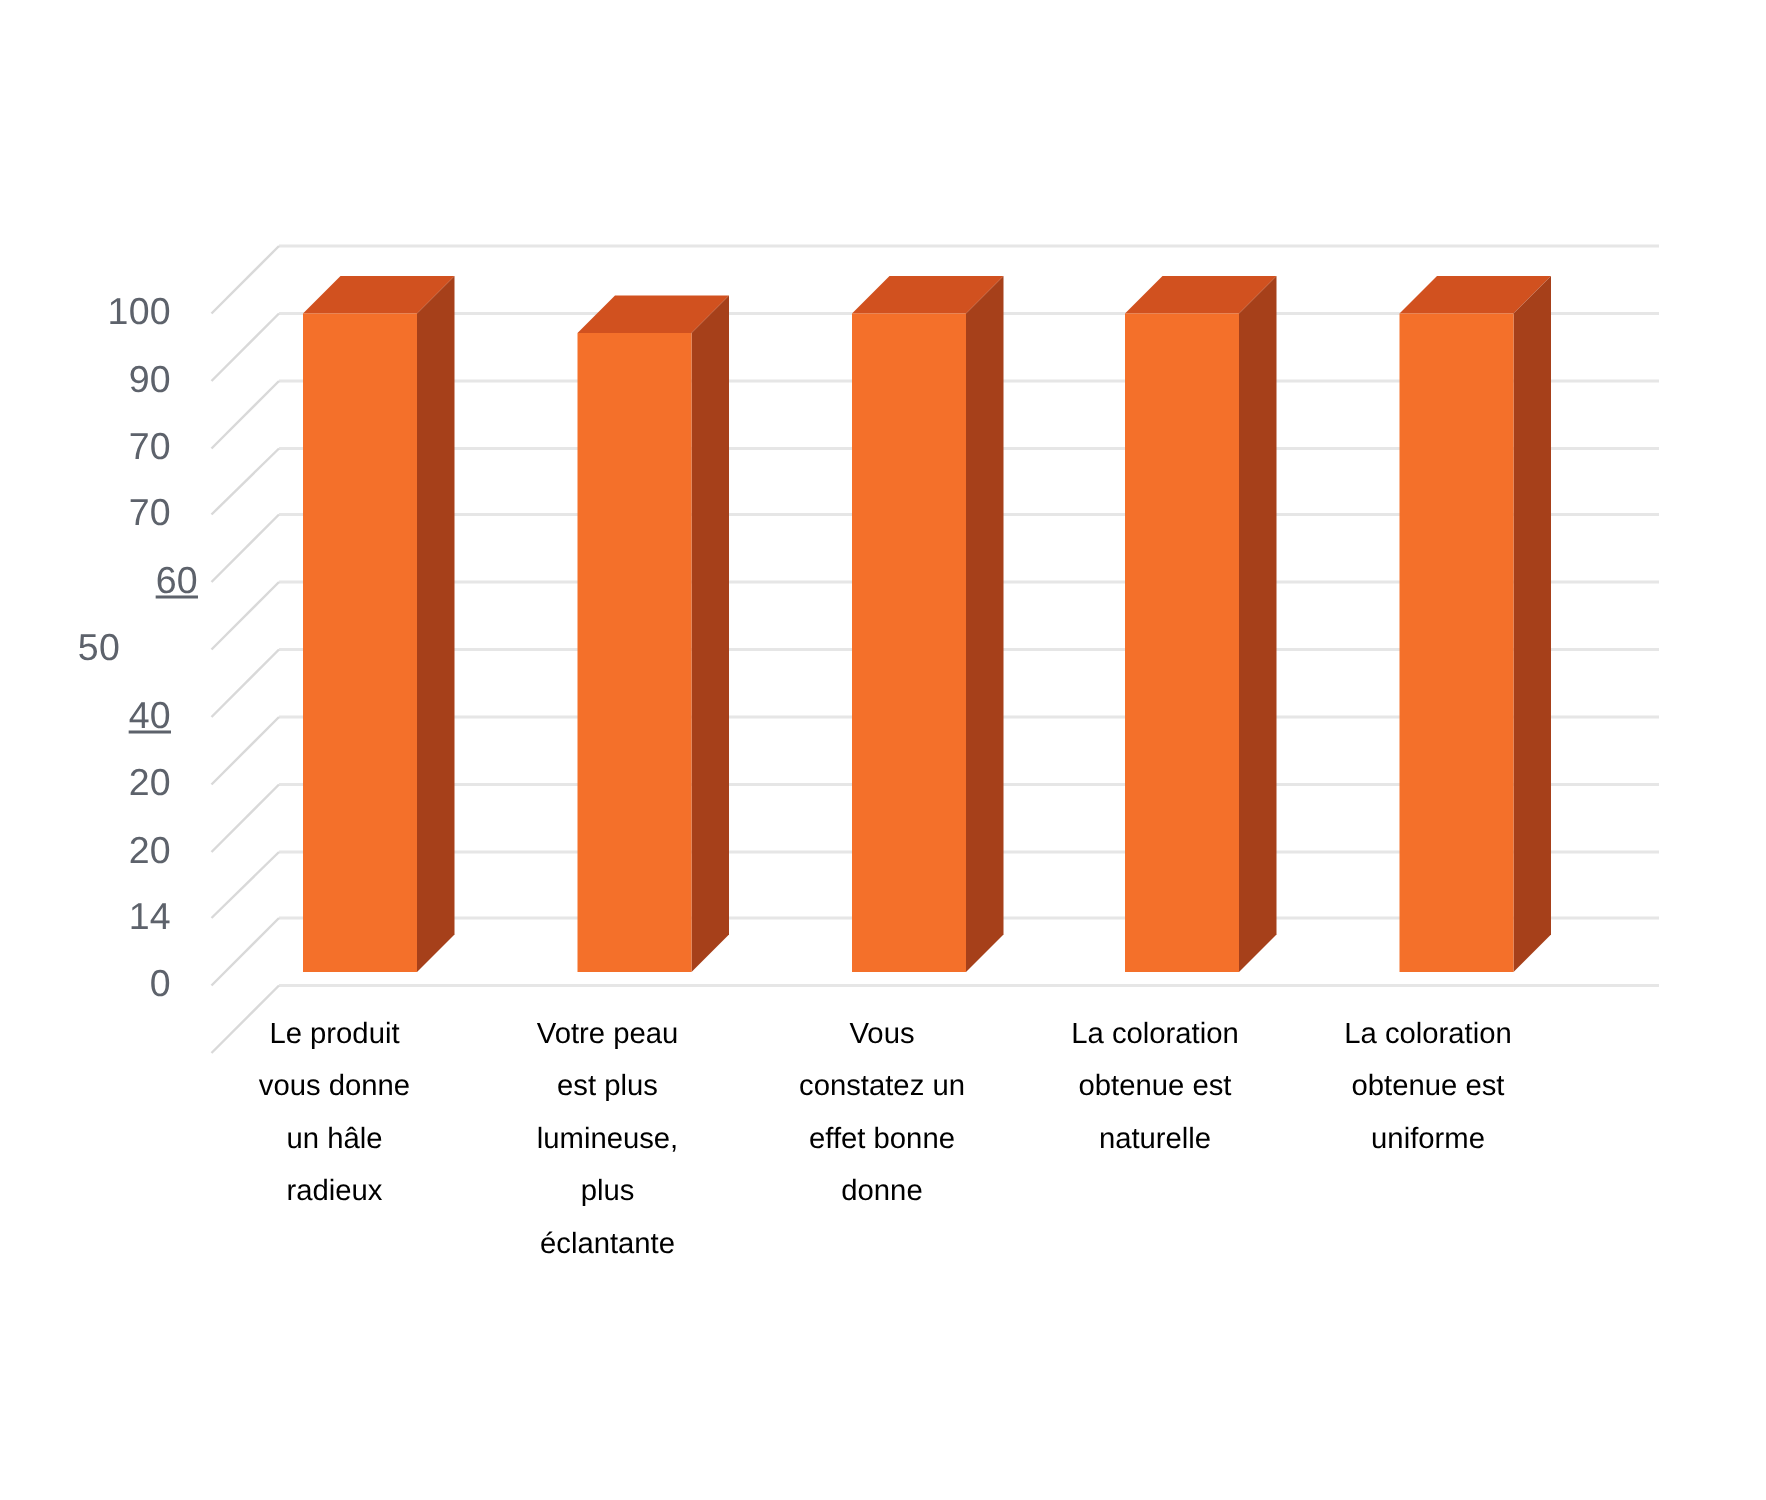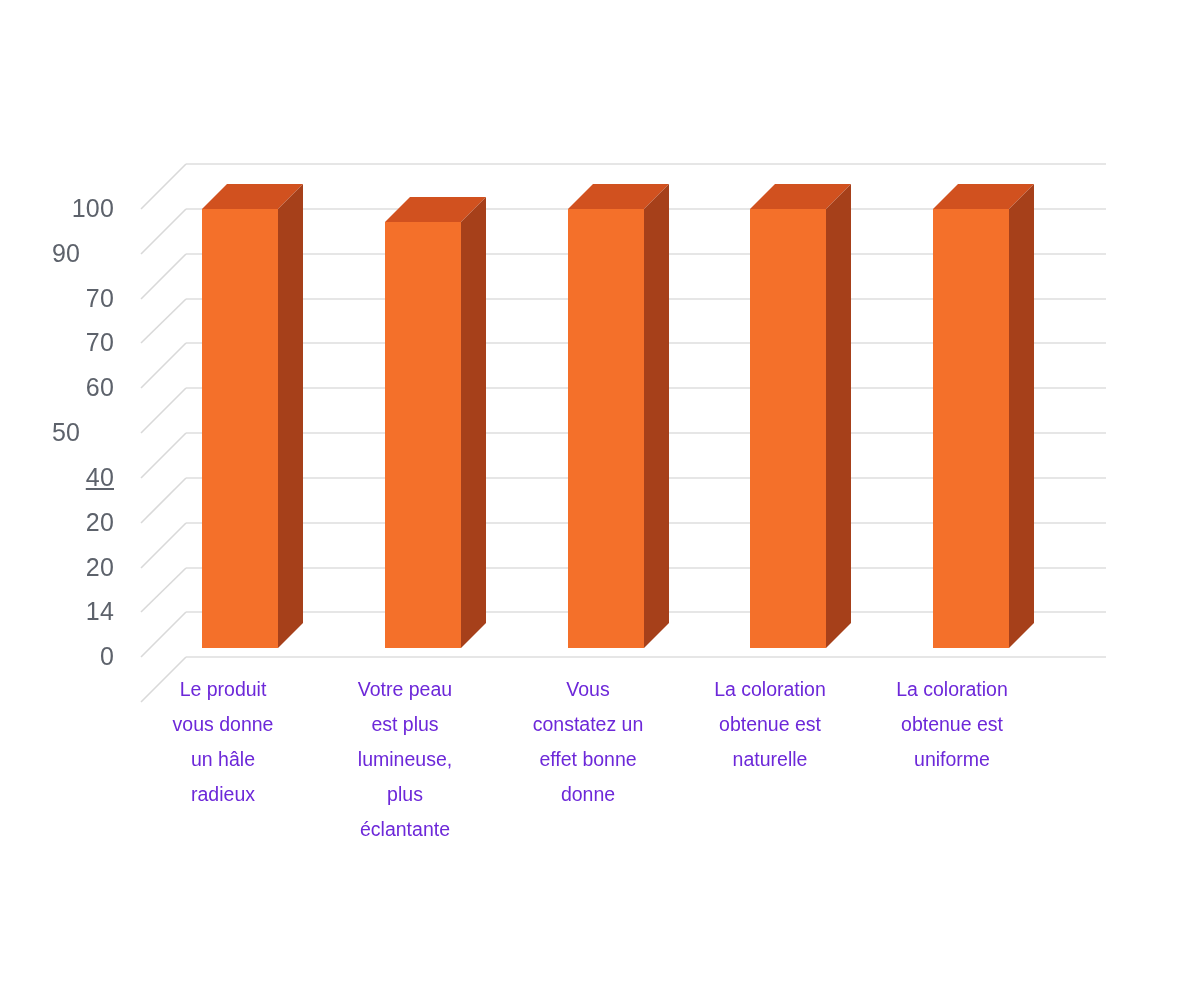--- a/index.html
+++ b/index.html
@@ -43,21 +43,21 @@
   }
 
   
   .cat-label {
     position: absolute;
     top: 672px;
     text-align: center;
     font-family: "Liberation Sans", sans-serif;
     font-size: 19.5px;
     line-height: 35px;
-    color: #6d28d9;
+    color: #000000;
     white-space: pre-line;
   }
 </style>
 </head>
 <body>
 
 <div id="chart-root">
 
   <svg id="plot-svg" viewBox="0 0 1177 1000" xmlns="http://www.w3.org/2000/svg">
 
@@ -119,24 +119,24 @@
     <g>
       <polygon points="933,209 958,184 1034,184 1009,209" fill="#D1511F"></polygon>
       <polygon points="1009,209 1034,184 1034,623 1009,648" fill="#A6401A"></polygon>
       <rect x="933" y="209" width="76" height="439" fill="#F4702A"></rect>
     </g>
 
   </svg>
 
   <div>
     <div class="y-tick" style="left:18px; top:194px;">100</div>
-    <div class="y-tick" style="left:18px; top:239px;text-align:center;">90</div>
+    <div class="y-tick" style="left:18px; top:239px;">90</div>
     <div class="y-tick" style="left:18px; top:284px;">70</div>
     <div class="y-tick" style="left:18px; top:328px;">70</div>
-    <div class="y-tick" style="left:18px; top:373px;">60</div>
+    <div class="y-tick" style="left:36px; top:373px;text-decoration:underline;">60</div>
     <div class="y-tick" style="left:18px; top:418px;text-align:center;">50</div>
     <div class="y-tick" style="left:18px; top:463px;text-decoration:underline;">40</div>
     <div class="y-tick" style="left:18px; top:508px;">20</div>
     <div class="y-tick" style="left:18px; top:553px;">20</div>
     <div class="y-tick" style="left:18px; top:597px;">14</div>
     <div class="y-tick" style="left:18px; top:642px;">0</div>
   </div>
 
   <div>
     <div class="cat-label" style="left:140px; width:166px;">Le produit

